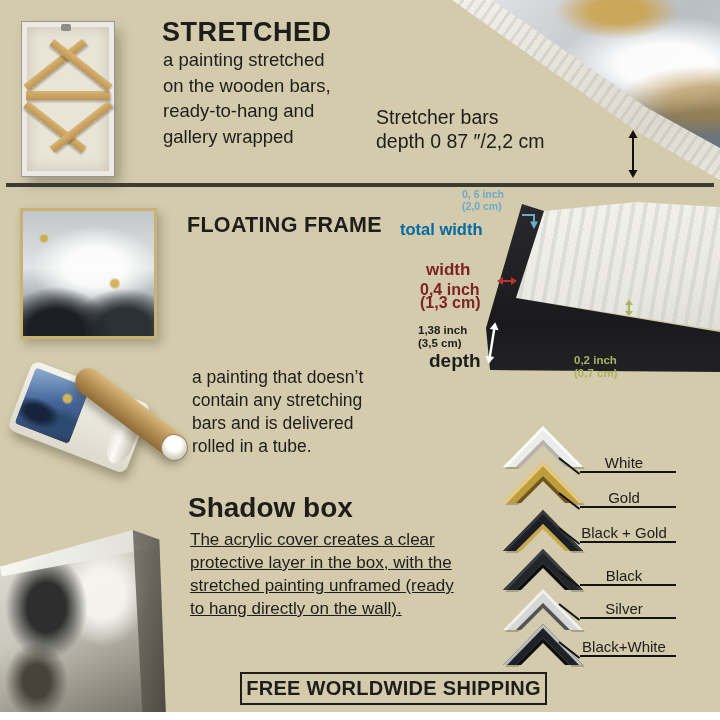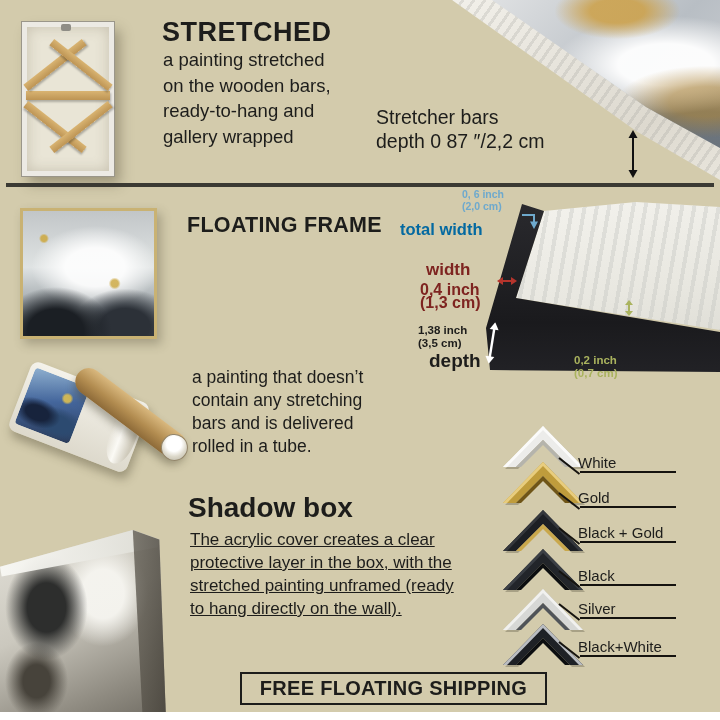--- a/index.html
+++ b/index.html
@@ -125,21 +125,21 @@
   .sb-top{position:absolute;inset:0;
     clip-path:polygon(0 21%,80% 2%,96% 7%,95% 11%,1% 26%);
     background:linear-gradient(100deg,rgba(250,250,246,.95),rgba(215,214,206,.9));}
   .sb-side{position:absolute;inset:0;
     clip-path:polygon(80% 2%,96% 7%,100% 100%,86% 100%);
     background:linear-gradient(90deg,rgba(52,50,45,.6),rgba(120,115,104,.75) 60%,rgba(70,66,58,.8));}
 
   
   .corner{position:absolute;left:498px;width:90px;height:50px;}
   .opt-row{position:absolute;left:578px;width:92px;height:18px;}
-  .opt-label{position:absolute;left:0;right:0;bottom:2px;font-size:15px;}
+  .opt-label{position:absolute;left:0;right:0;bottom:2px;text-align:center;font-size:15px;}
   .opt-line{position:absolute;left:2px;right:-6px;bottom:0;height:2px;background:#15130f;}
   .opt-leader{position:absolute;width:26px;height:2px;background:#15130f;
     transform:rotate(38deg);transform-origin:left center;}
 
   
   .shipping{left:240px;top:672px;width:303px;height:29px;border:2px solid #1d1d1b;
     display:flex;align-items:center;justify-content:center;
     font-size:20px;font-weight:bold;letter-spacing:.3px;}
 </style>
 </head>
@@ -310,16 +310,16 @@
   </div>
 
   <div class="opt-leader" style="left:559px;top:457px"></div>
   <div class="opt-leader" style="left:559px;top:492px"></div>
   <div class="opt-leader" style="left:559px;top:527px"></div>
   <div class="opt-leader" style="left:559px;top:570px"></div>
   <div class="opt-leader" style="left:559px;top:603px"></div>
   <div class="opt-leader" style="left:559px;top:641px"></div>
 
   <div class="abs shipping">
-    <span>FREE FLOATING SHIPPING</span>
+    <span>FREE WORLDWIDE SHIPPING</span>
   </div>
 
 </div>
 
 </body></html>

